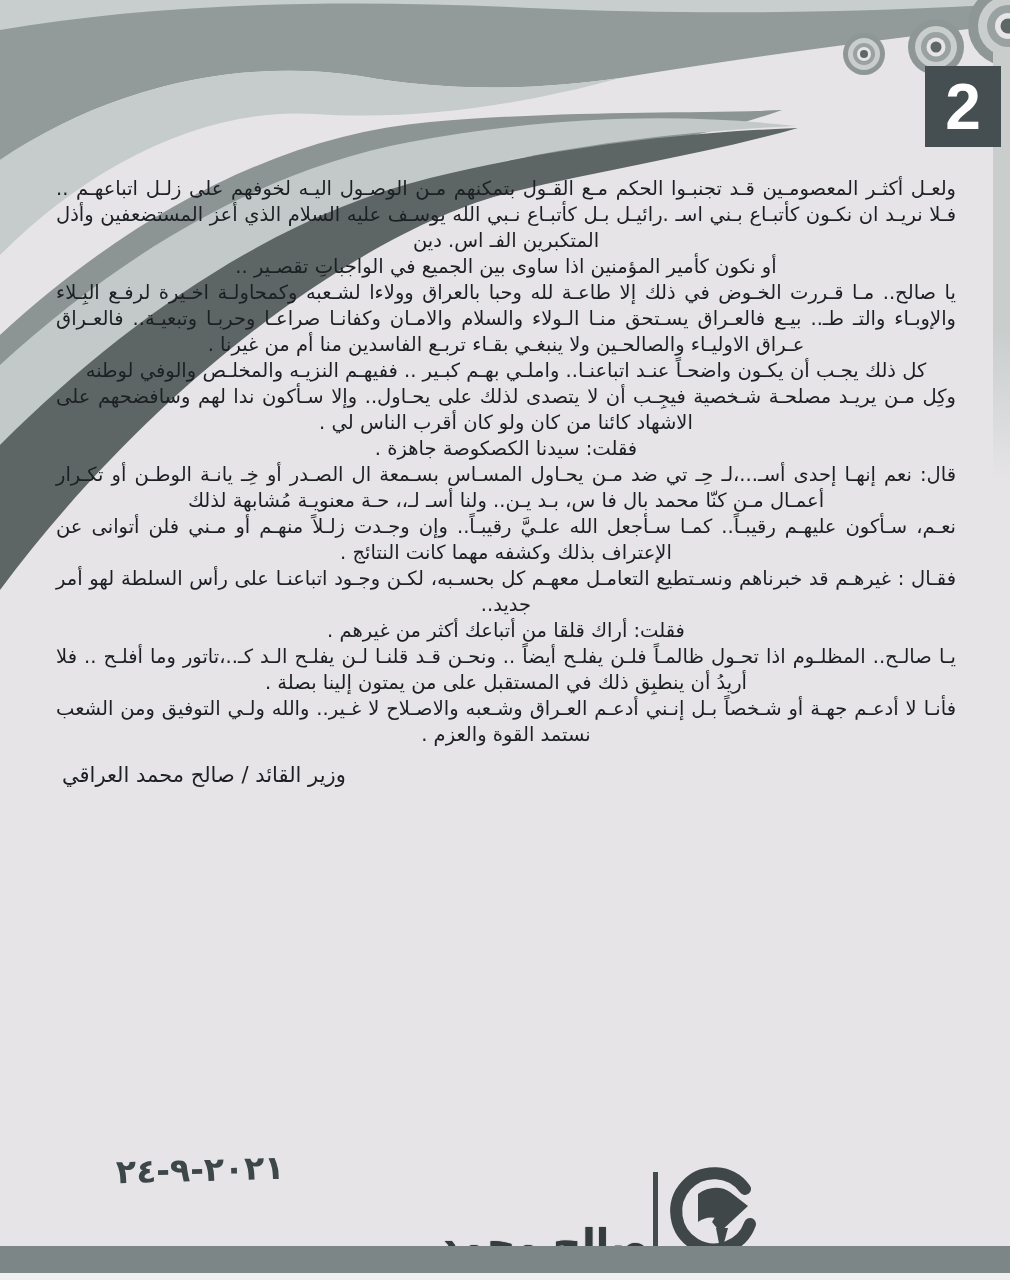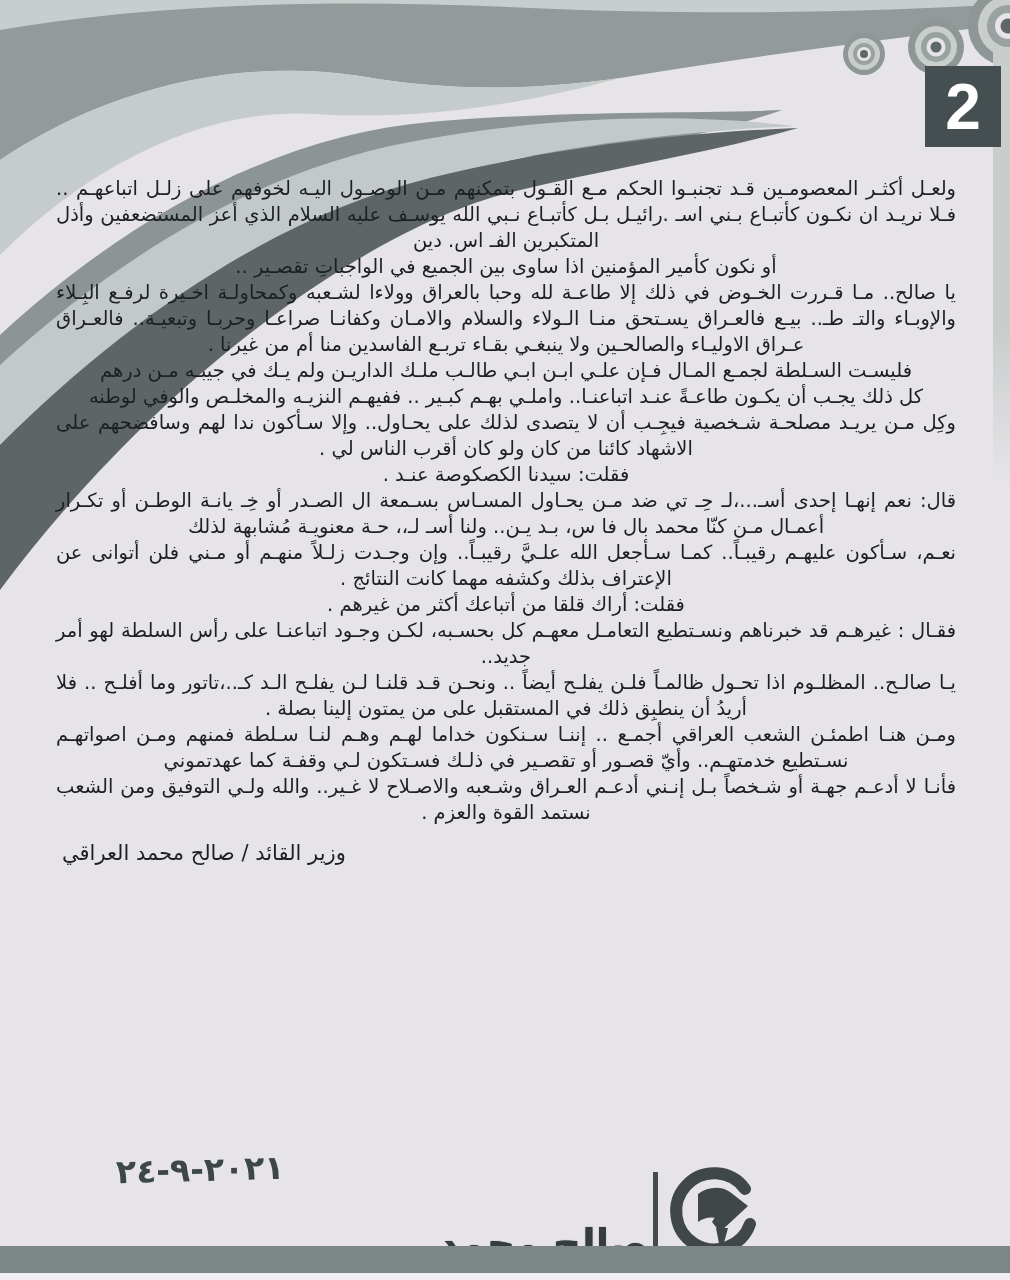--- a/index.html
+++ b/index.html
@@ -84,30 +84,28 @@
 <div class="right-strip"></div>
 
 <div class="page-badge">
   <span>2</span>
 </div>
 
 <div class="body-text">
   <p>ولعـل أكثـر المعصومـين قـد تجنبـوا الحكم مـع القـول بتمكنهم مـن الوصـول اليـه لخوفهم على زلـل اتباعهـم .. فـلا نريـد ان نكـون كأتبـاع بـني اسـ .رائيـل بـل كأتبـاع نـبي الله يوسـف عليه السلام الذي أعز المستضعفين وأذل المتكبرين الفـ اس. دين</p>
     <p>أو نكون كأمير المؤمنين اذا ساوى بين الجميع في الواجباتِ تقصـير ..</p>
     <p>يا صالح.. مـا قـررت الخـوض في ذلك إلا طاعـة لله وحبا بالعراق وولاءا لشـعبه وكمحاولـة اخـيرة لرفـع البِـلاء والإوبـاء والتـ طـ.. بيـع فالعـراق يسـتحق منـا الـولاء والسلام والامـان وكفانـا صراعـا وحربـا وتبعيـة.. فالعـراق عـراق الاوليـاء والصالحـين ولا ينبغـي بقـاء تربـع الفاسدين منا أم من غيرنا .</p>
-    <p>فليسـت السـلطة لجمـع المـال فـإن علـي ابـن ابـي طالـب ملـك الداريـن ولم يـك في جيبـه مـن درهم</p>
-    <p>كل ذلك يجـب أن يكـون طاعـةً عنـد اتباعنـا.. واملـي بهـم كبـير .. ففيهـم النزيـه والمخلـص والوفي لوطنه</p>
+    <p>كل ذلك يجـب أن يكـون واضحـاً عنـد اتباعنـا.. واملـي بهـم كبـير .. ففيهـم النزيـه والمخلـص والوفي لوطنه</p>
     <p>وكِل مـن يريـد مصلحـة شـخصية فيجِـب أن لا يتصدى لذلك على يحـاول.. وإلا سـأكون ندا لهم وسافضحهم على الاشهاد كائنا من كان ولو كان أقرب الناس لي .</p>
-    <p>فقلت: سيدنا الكصكوصة عنـد .</p>
+    <p>فقلت: سيدنا الكصكوصة جاهزة .</p>
     <p>قال: نعم إنهـا إحدى أسـ...،لـ حِـ تي ضد مـن يحـاول المسـاس بسـمعة ال الصـدر أو خِـ يانـة الوطـن أو تكـرار أعمـال مـن كنّا محمد بال فا س، بـد يـن.. ولنا أسـ لـ،، حـة معنويـة مُشابهة لذلك</p>
     <p>نعـم، سـأكون عليهـم رقيبـاً.. كمـا سـأجعل الله علـيَّ رقيبـاً.. وإن وجـدت زلـلاً منهـم أو مـني فلن أتوانى عن الإعتراف بذلك وكشفه مهما كانت النتائج .</p>
+    <p>فقـال : غيرهـم قد خبرناهم ونسـتطيع التعامـل معهـم كل بحسـبه، لكـن وجـود اتباعنـا على رأس السلطة لهو أمر جديد..</p>
     <p>فقلت: أراك قلقا من أتباعك أكثر من غيرهم .</p>
-    <p>فقـال : غيرهـم قد خبرناهم ونسـتطيع التعامـل معهـم كل بحسـبه، لكـن وجـود اتباعنـا على رأس السلطة لهو أمر جديد..</p>
     <p>يـا صالـح.. المظلـوم اذا تحـول ظالمـاً فلـن يفلـح أيضاً .. ونحـن قـد قلنـا لـن يفلـح الـد كـ..،تاتور وما أفلـح .. فلا أريدُ أن ينطبِق ذلك في المستقبل على من يمتون إلينا بصلة .</p>
-    <p>ومـن هنـا اطمئـن الشعب العراقي أجمـع .. إننـا سـنكون خداما لهـم وهـم لنـا سـلطة فمنهم ومـن اصواتهـم نسـتطيع خدمتهـم.. وأيّ قصـور أو تقصـير في ذلـك فسـتكون لـي وقفـة كما عهدتموني</p>
     <p>فأنـا لا أدعـم جهـة أو شـخصاً بـل إنـني أدعـم العـراق وشـعبه والاصـلاح لا غـير.. والله ولـي التوفيق ومن الشعب نستمد القوة والعزم .</p>
     <p class="sig">وزير القائد / صالح محمد العراقي</p>
 </div>
 
 <div class="date-handwritten">٢٠٢١-٩-٢٤</div>
 
 <div class="calligraphy">صالح محمد العراقي</div>
 
 <div class="sig-separator"></div>
 

